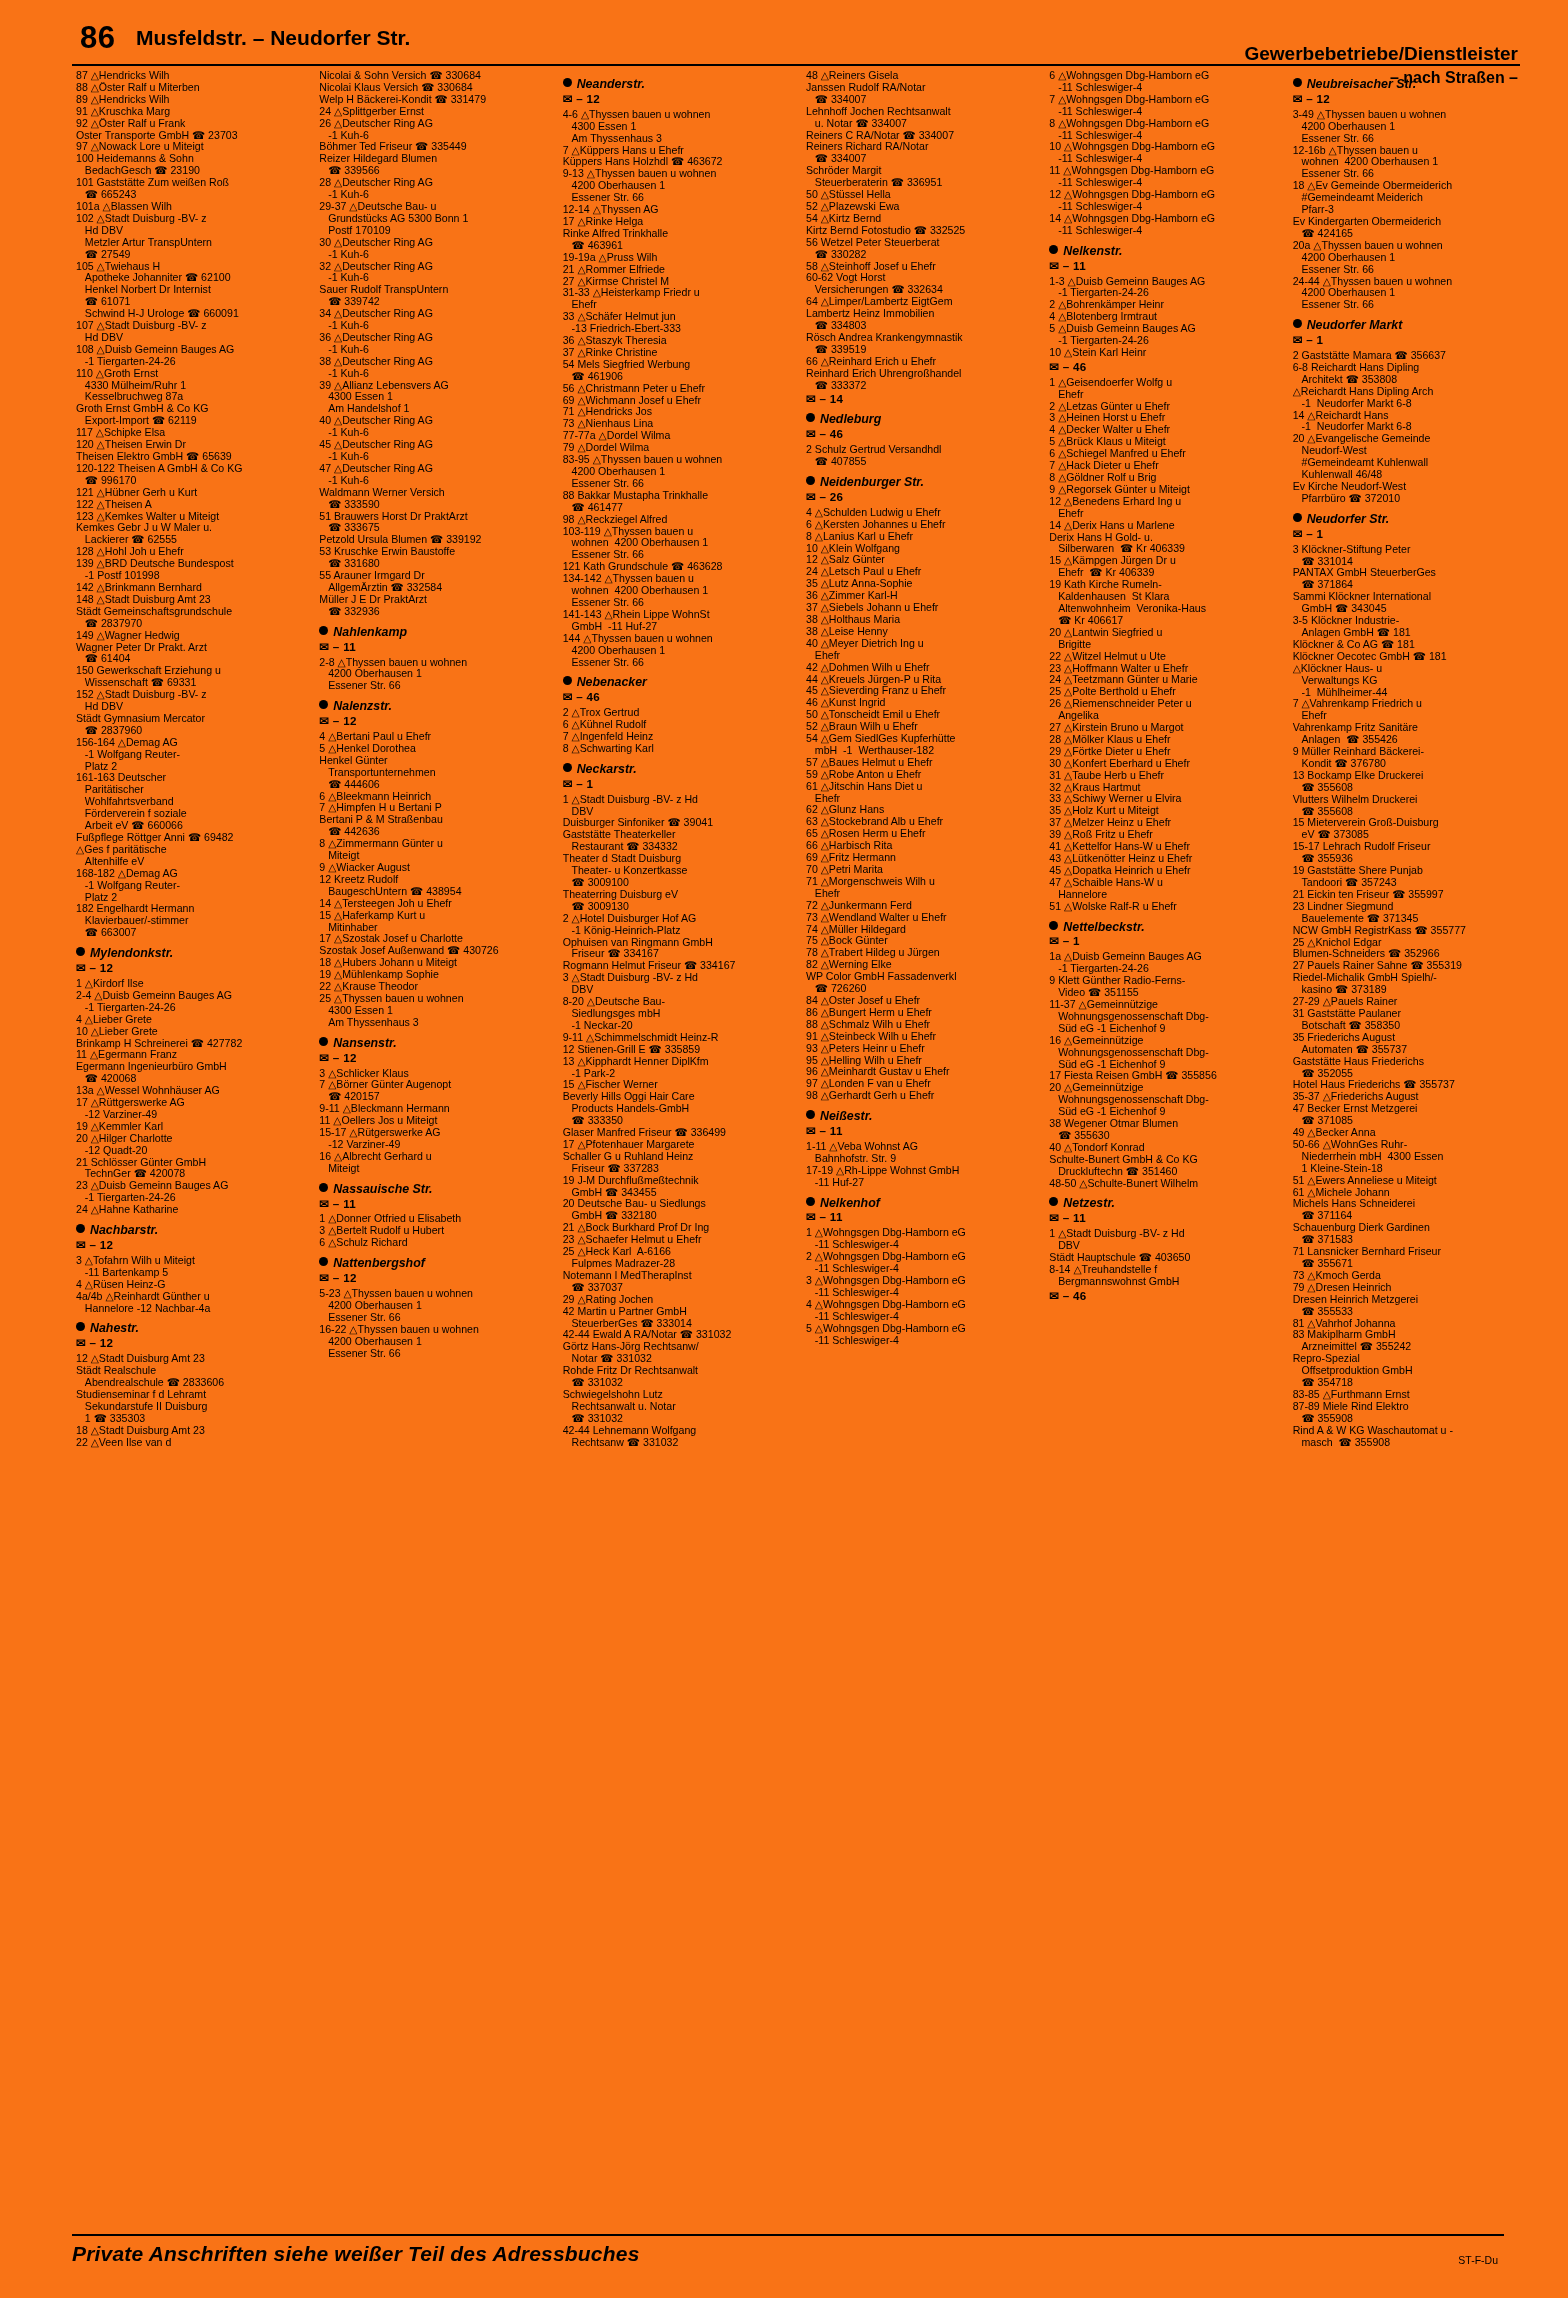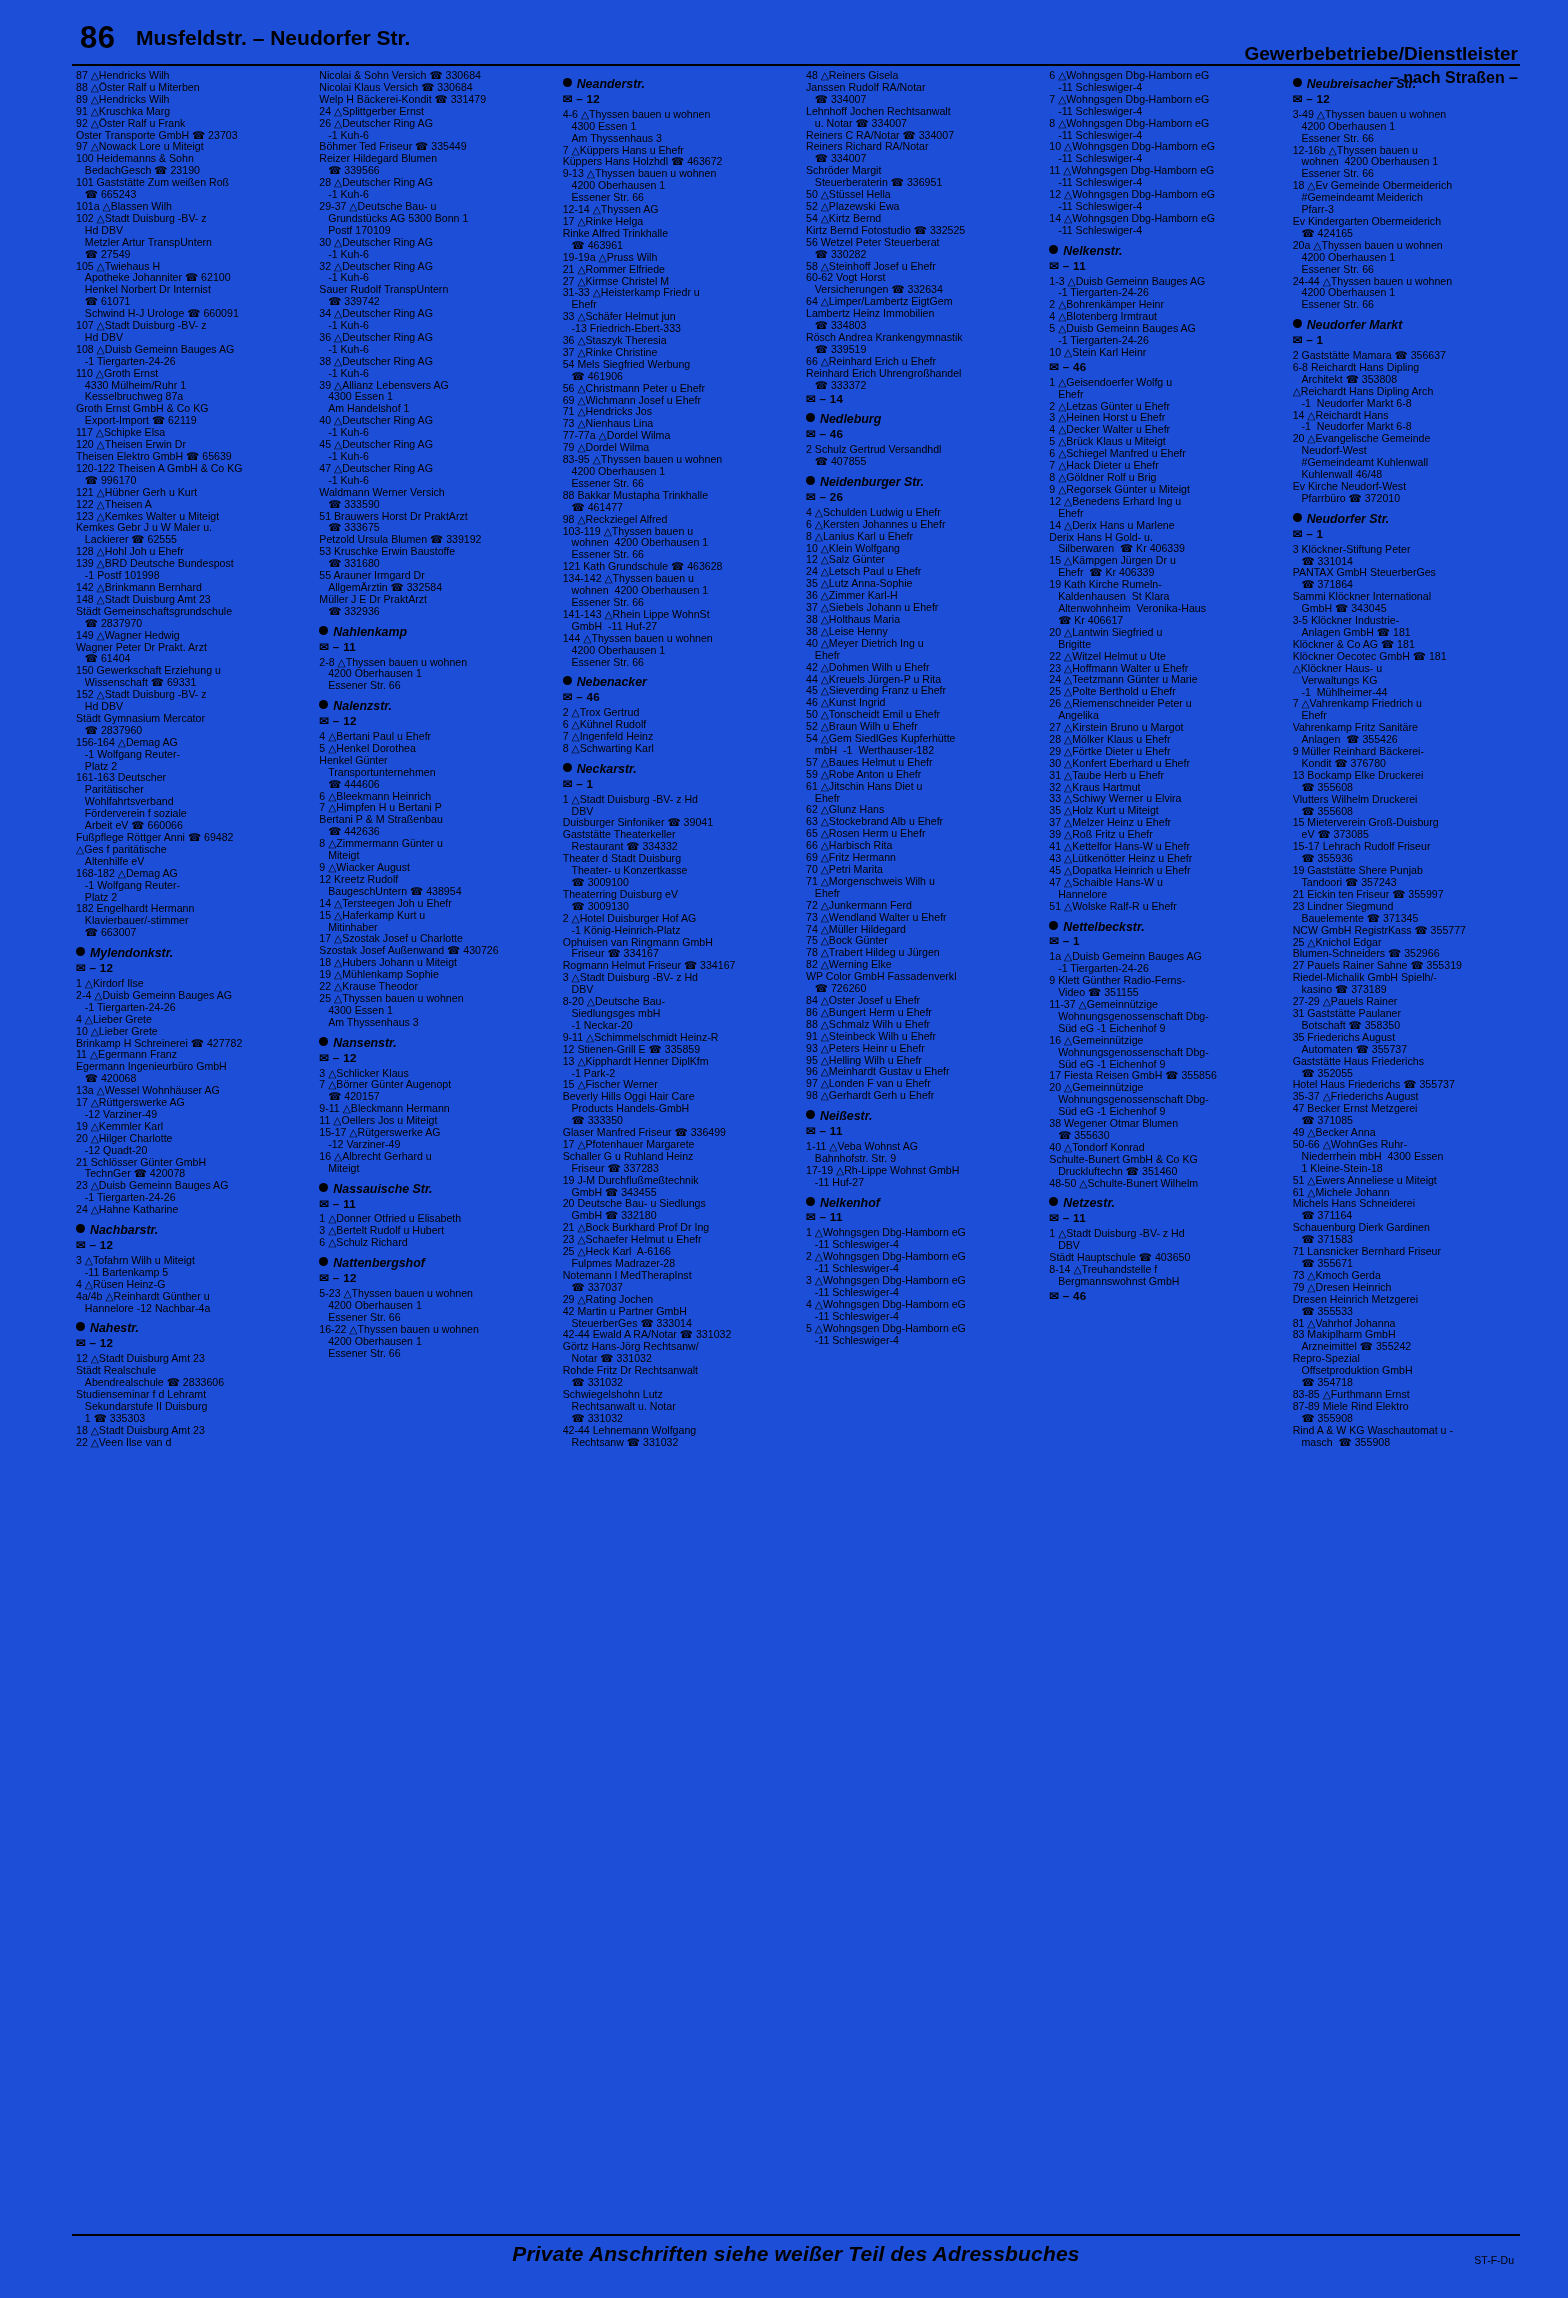--- a/index.html
+++ b/index.html
@@ -4,21 +4,21 @@
 <style>
   html, body {
     margin: 0;
     padding: 0;
     background: #b9b9b9;
   }
   .page {
     position: relative;
     width: 1568px;
     height: 2298px;
-    background: #1d4ed8;
+    background: #f97316;
     margin: 0 auto;
     font-family: "Liberation Sans", sans-serif;
     color: #000;
     overflow: hidden;
     box-sizing: border-box;
   }
   .page-inner {
     position: absolute;
     left: 58px;
     top: 14px;
@@ -117,23 +117,22 @@
   .plz {
     font-size: 11.6px;
     font-weight: bold;
     margin: 2px 0 4px 0;
     letter-spacing: 0.3px;
   }
   
   .footer {
     position: absolute;
     left: 14px;
-    right: 6px;
+    right: 22px;
     bottom: 18px;
-    text-align: center;
   }
   .foot-rule-top {
     border-top: 2px solid #000;
     margin-bottom: 6px;
   }
   .foot-text {
     font-size: 21px;
     font-weight: bold;
     font-style: italic;
     letter-spacing: 0.2px;

